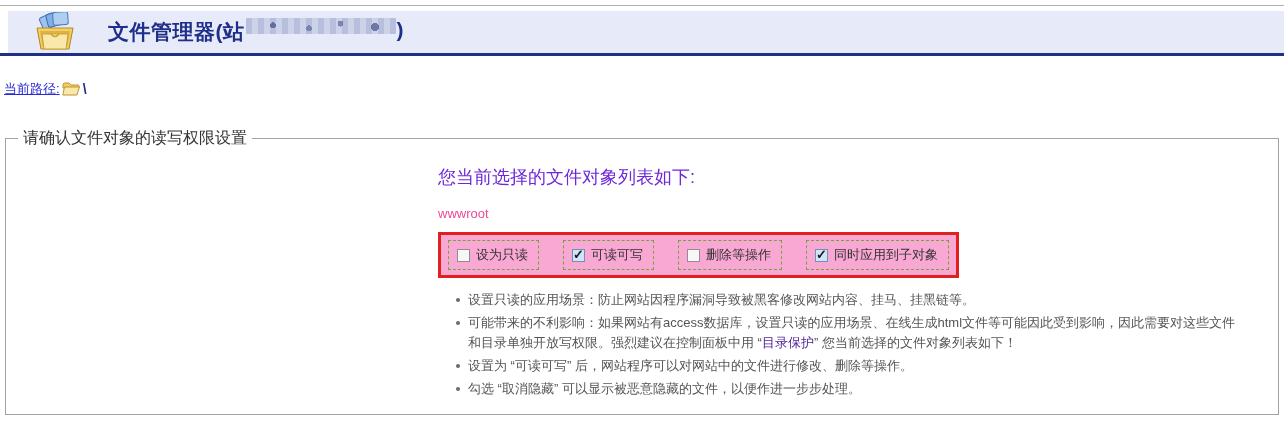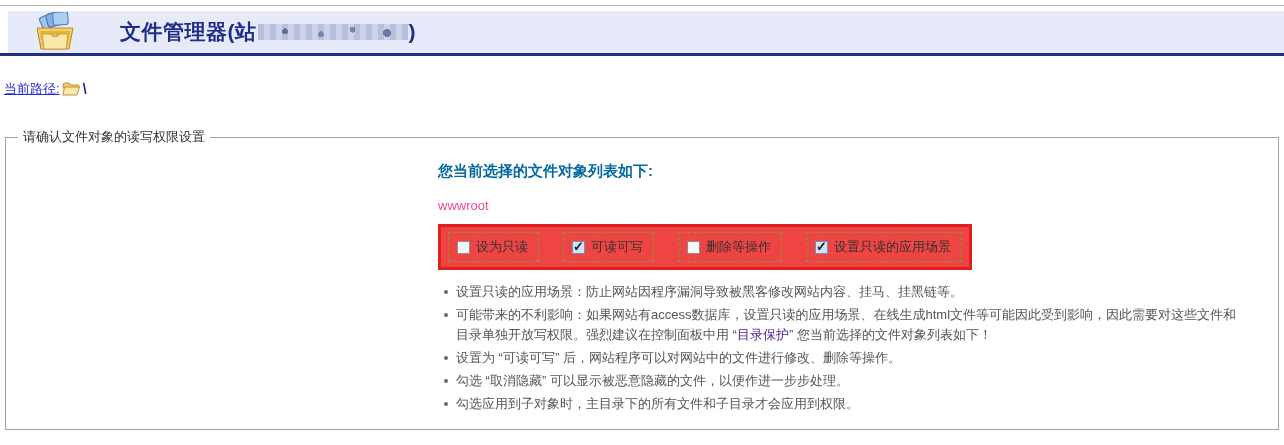--- a/index.html
+++ b/index.html
@@ -9,56 +9,56 @@
     -webkit-font-smoothing:antialiased;
   }
   
   .topline{height:5px;border-bottom:1px solid #b0b0b0;background:#fff;}
   .topgap{height:5px;}
 
   
   .header-wrap{border-bottom:3px solid #203084;}
   .header{height:42px;background:#e7eaf8;margin-left:8px;display:flex;align-items:center;}
   .hdr-icon{margin-left:24px;width:46px;height:40px;flex:none;display:flex;align-items:center;}
-  .page-title{margin-left:42px;font-size:21px;font-weight:bold;color:#1f2e88;letter-spacing:.5px;white-space:nowrap;display:flex;align-items:center;}
+  .page-title{margin-left:30px;font-size:21px;font-weight:bold;color:#1f2e88;letter-spacing:.5px;white-space:nowrap;display:flex;}
   .redacted{
     display:inline-block;width:150px;height:16px;margin:0 1px;vertical-align:-2px;border-radius:1px;
     background-image:
       radial-gradient(circle at 18% 45%, rgba(70,82,140,.75) 0 3px, transparent 3px),
       radial-gradient(circle at 42% 65%, rgba(70,82,140,.55) 0 3px, transparent 3px),
       radial-gradient(circle at 63% 35%, rgba(70,82,140,.6) 0 3px, transparent 3px),
       radial-gradient(circle at 86% 55%, rgba(70,82,140,.7) 0 4px, transparent 4px),
       repeating-linear-gradient(90deg,#b7bfdc 0 6px,#ccd2e8 6px 12px),
       repeating-linear-gradient(0deg,#c6cce5 0 5px,#aab4d7 5px 10px);
   }
 
   
   .pathbar{margin:24px 0 0 4px;font-size:13px;display:flex;align-items:center;height:18px;}
   .path-label{color:#2b2bd5;text-decoration:underline;}
   .path-folder{margin:0 3px 0 2px;display:flex;align-items:center;}
   .path-value{color:#1f2e88;font-weight:bold;font-size:14px;}
 
   
   fieldset.panel{margin:30px 5px 0 5px;border:1px solid #a3a3a3;padding:0 10px 12px 10px;}
-  legend.panel-legend{font-size:13px;color:#333;padding:0 5px;margin-left:2px;}
+  legend.panel-legend{font-size:16px;color:#333;padding:0 5px;margin-left:2px;}
   .panel-content{margin-left:422px;}
 
-  .sel-heading{margin-top:16px;font-size:15px;font-weight:bold;color:#0369a1;}
+  .sel-heading{margin-top:16px;font-size:18px;font-weight:normal;color:#6d28d9;}
   .sel-object{margin-top:17px;font-size:13px;color:#ec4899;}
 
   
-  .perm-box{display:inline-flex;margin-top:11px;border:3px solid #e01f1f;padding:5px 7px;gap:24px;background:#ef4444;align-items:center;}
+  .perm-box{display:inline-flex;margin-top:11px;border:3px solid #e01f1f;padding:5px 7px;gap:24px;background:#f9a8d4;align-items:center;}
   .perm-opt{border:1px dashed #76a23c;padding:5px 10px 5px 8px;display:flex;align-items:center;gap:6px;font-size:13px;color:#333;white-space:nowrap;}
   input.cb{appearance:none;-webkit-appearance:none;width:13px;height:13px;border:1px solid #8f8f8f;background:#f7f7f7;margin:0;position:relative;flex:none;cursor:pointer;}
   input.cb:checked{background:#cfe3f9;border-color:#7390b4;}
   input.cb:checked::after{content:"✓";position:absolute;left:0;top:-3px;font-size:13px;font-weight:bold;color:#1c1c1c;}
 
   
   ul.notes{margin:12px 0 0 0;padding:0;list-style:none;width:815px;}
-  ul.notes li{position:relative;padding-left:14px;margin:3px 4px;font-size:13px;line-height:20px;color:#555;}
+  ul.notes li{position:relative;padding-left:14px;margin:3px 16px;font-size:13px;line-height:20px;color:#555;}
   ul.notes li::before{content:"";position:absolute;left:2px;top:8px;width:4px;height:4px;border-radius:50%;background:#6a6a6a;}
   .hl-red{color:#4c1d95;}
 </style>
 </head>
 <body>
 
 <div class="topline"></div>
 <div class="topgap"></div>
 
 <div class="header-wrap">
@@ -115,28 +115,27 @@
       <label class="perm-opt">
         <input type="checkbox" class="cb" checked="" style="">
         <span>可读可写</span>
       </label>
       <label class="perm-opt">
         <input type="checkbox" class="cb" style="">
         <span>删除等操作</span>
       </label>
       <label class="perm-opt">
         <input type="checkbox" class="cb" checked="" style="">
-        <span>设置只读的应用场景</span>
+        <span>同时应用到子对象</span>
       </label>
     </div>
 
     <ul class="notes">
       <li><span>设置只读的应用场景：防止网站因程序漏洞导致被黑客修改网站内容、挂马、挂黑链等。</span></li>
       <li><span>可能带来的不利影响：如果网站有access数据库，设置只读的应用场景、在线生成html文件等可能因此受到影响，因此需要对这些文件和目录单独开放写权限。强烈建议在控制面板中用 “</span><span class="hl-red">目录保护</span><span>” 您当前选择的文件对象列表如下！</span></li>
       <li><span>设置为 “可读可写” 后，网站程序可以对网站中的文件进行修改、删除等操作。</span></li>
       <li><span>勾选 “取消隐藏” 可以显示被恶意隐藏的文件，以便作进一步步处理。</span></li>
-      <li><span>勾选应用到子对象时，主目录下的所有文件和子目录才会应用到权限。</span></li>
     </ul>
 
     
 
   </div>
 </fieldset>
 
 </body></html>

